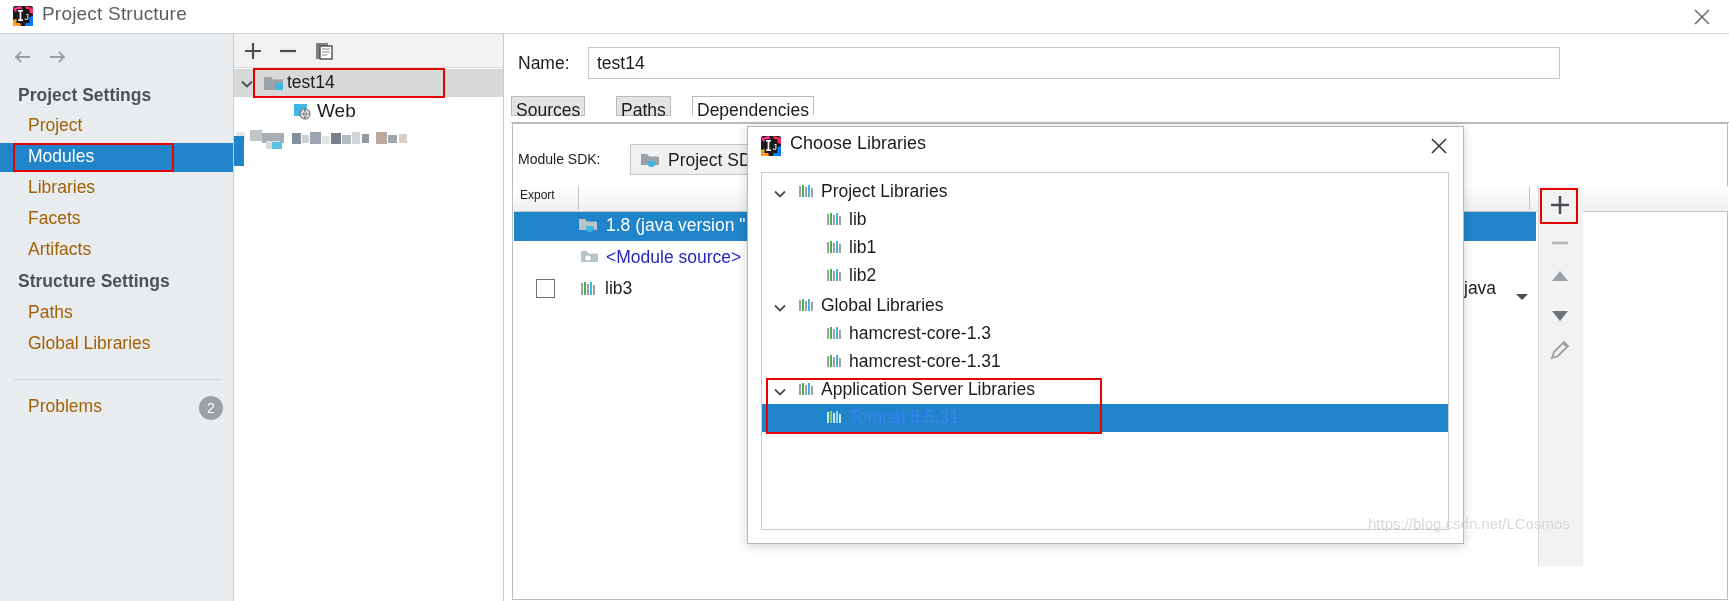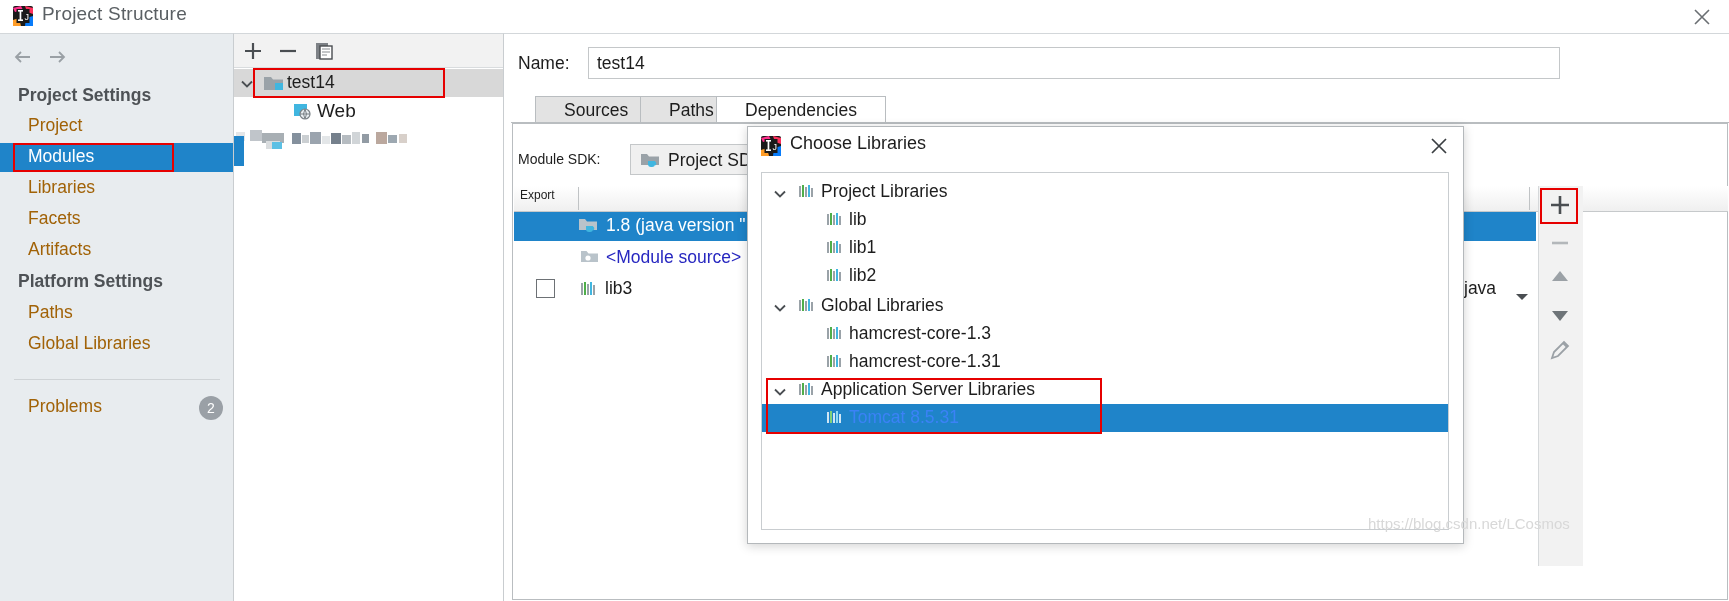--- a/index.html
+++ b/index.html
@@ -55,23 +55,23 @@
   #content{left:503px;top:33px;width:1226px;height:568px;background:#ffffff;
            border-left:1px solid #c9cdd0;border-top:1px solid #d3d7da;}
   #name-label{left:518px;top:53px;font-size:17.5px;}
   #name-input{left:588px;top:47px;width:972px;height:32px;background:#fff;
      border:1px solid #c4c7c9;box-sizing:border-box;padding:4px 8px;font-size:17.5px;
      color:#1d1d1d;font-family:"Liberation Sans",sans-serif;outline:none;}
 
   
   #tabstrip{left:511px;top:96px;width:1218px;height:27px;}
   #tab-underline{left:511px;top:122px;width:1218px;height:1px;background:#b9bdc0;}
-  .tab{position:absolute;top:0;height:27px;line-height:26px;padding:0 28px;
+  .tab{position:absolute;top:0;height:20px;line-height:26px;padding:0 4px;
        font-size:17.5px;background:#e3e3e3;border:1px solid #b9bdc0;box-sizing:border-box;
-       cursor:pointer;margin-left:24px;}
+       cursor:pointer;}
   .tab.active{background:#ffffff;border-bottom-color:#ffffff;}
   #tab-sources{left:0;}
   #tab-paths{left:105px;}
   #tab-deps{left:181px;}
 
   
   #deps-panel{left:512px;top:123px;width:1216px;height:477px;background:#ffffff;
               border:1px solid #b9bdc0;box-sizing:border-box;}
   #sdk-label{left:518px;top:151px;font-size:14px;}
   #sdk-combo{left:630px;top:144px;width:300px;height:31px;background:#f0f0f0;
@@ -174,21 +174,21 @@
 <div class="side-item abs" style="top:115px">Project</div>
 
 <div class="side-row-sel abs" style="top:143px"></div>
 <div class="abs" id="modules-redbox" style="top:143px"></div>
 <div class="side-item side-item-sel abs" style="top:146px">Modules</div>
 
 <div class="side-item abs" style="top:177px">Libraries</div>
 <div class="side-item abs" style="top:208px">Facets</div>
 <div class="side-item abs" style="top:239px">Artifacts</div>
 
-<div class="side-group abs" style="top:271px">Platform Settings</div>
+<div class="side-group abs" style="top:271px">Structure Settings</div>
 <div class="side-item abs" style="top:302px">Paths</div>
 <div class="side-item abs" style="top:333px">Global Libraries</div>
 
 <div class="abs" id="side-divider"></div>
 <div class="side-item abs" style="top:396px">Problems</div>
 <div class="abs" id="problems-badge">2</div>
 
 <div class="abs" id="treepanel"></div>
 <div class="abs" id="tree-toolbar"></div>
 

